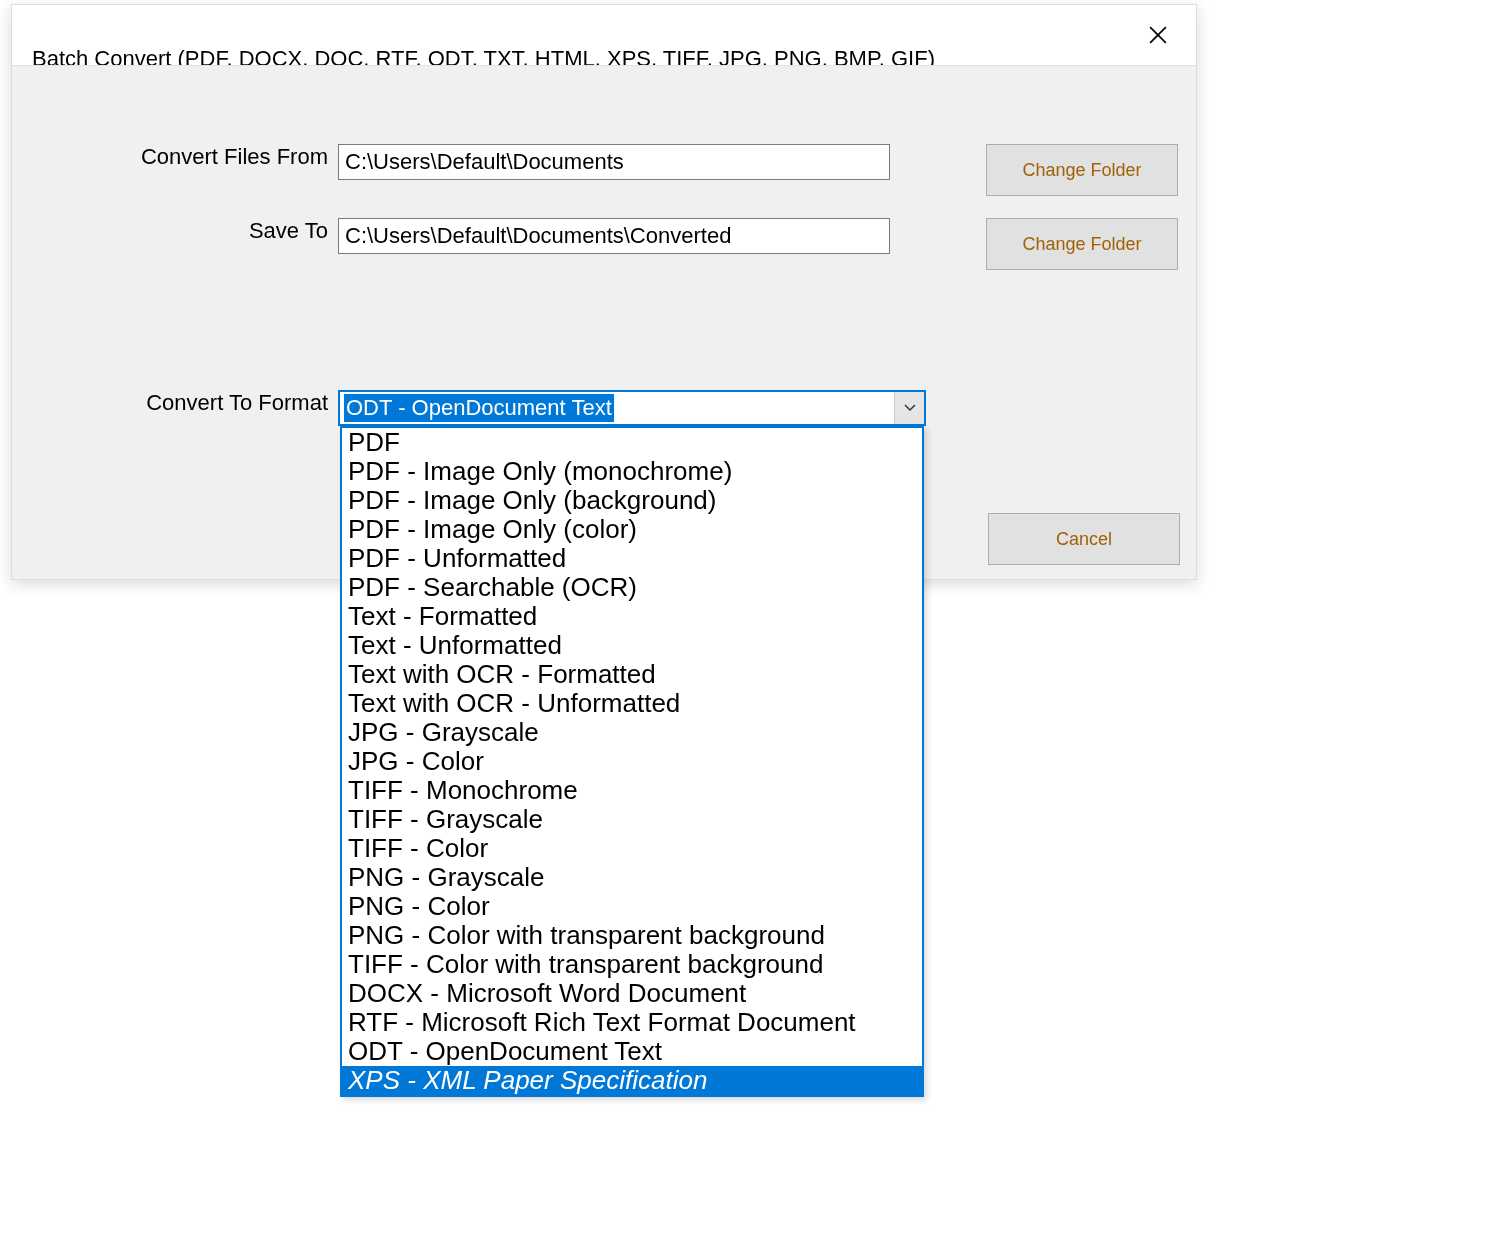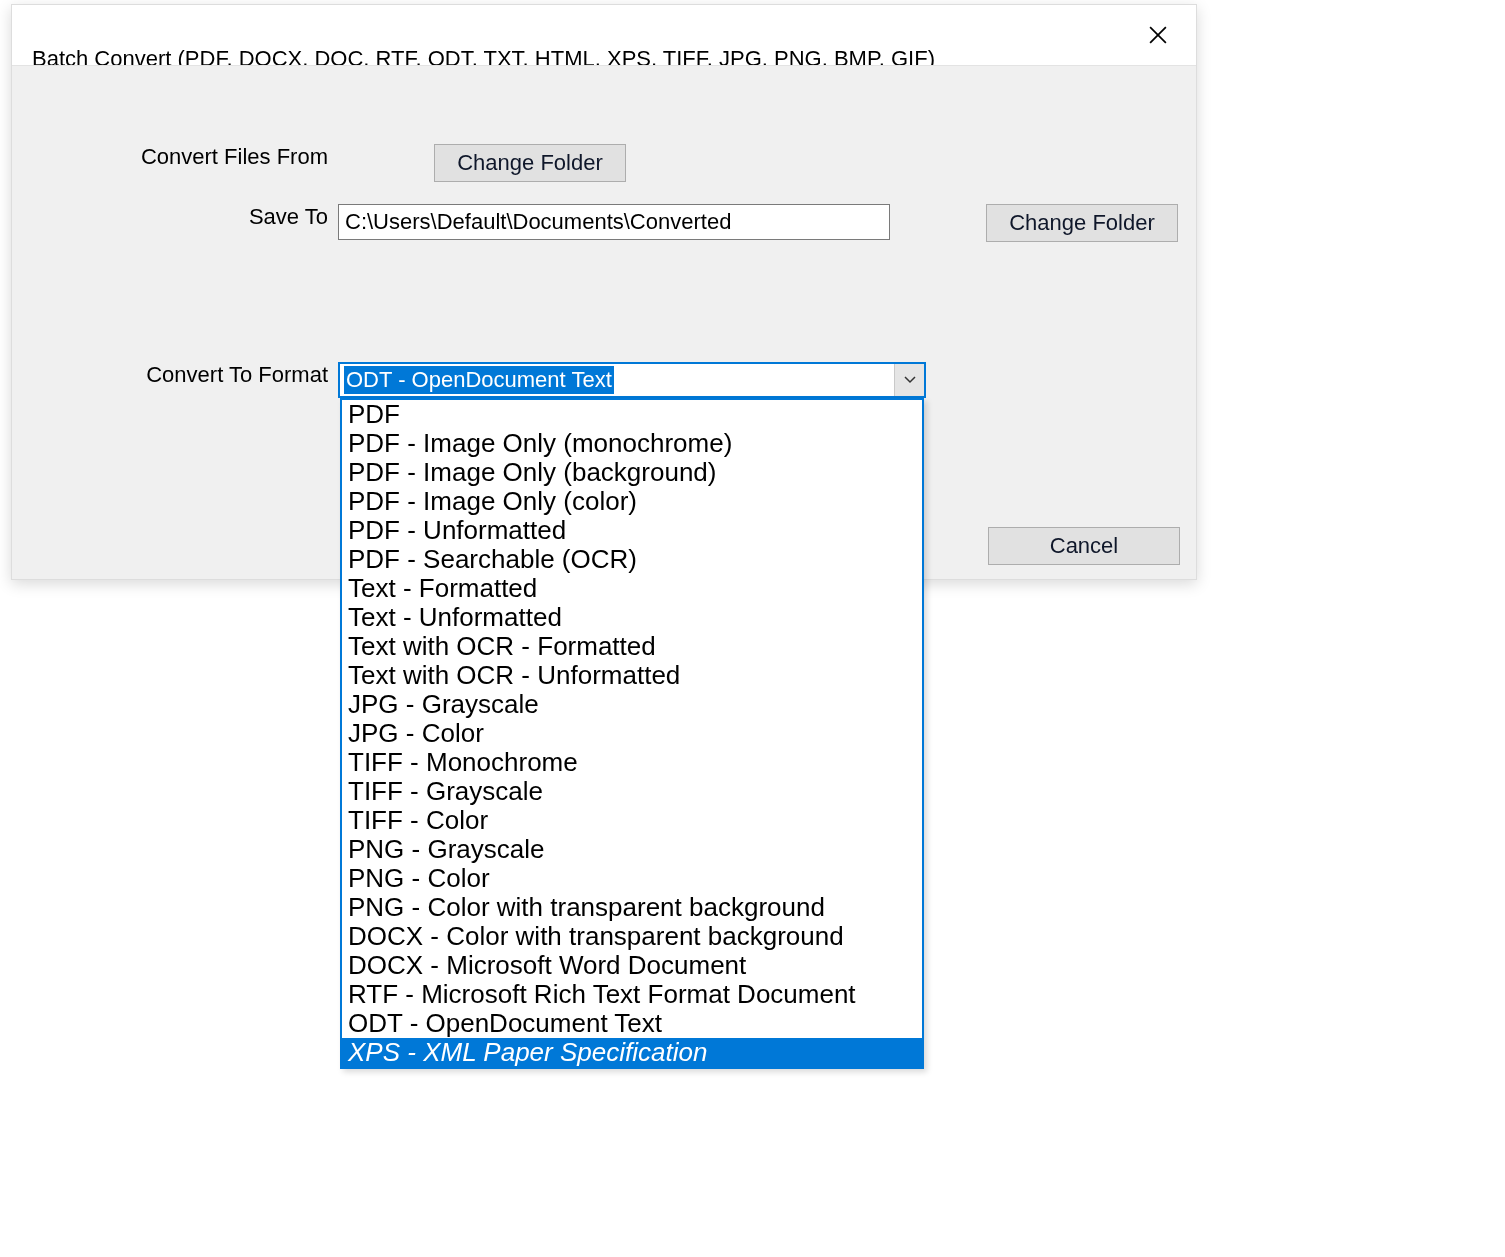--- a/index.html
+++ b/index.html
@@ -68,27 +68,27 @@
       flex: 0 0 552px;
       height: 36px;
       border: 1px solid #7a7a7a;
       background: #fff;
       font-size: 22px;
       padding: 3px 6px;
       font-family: inherit;
       color: #000;
     }
     .btn {
-      height: 38px;
+      height: 52px;
       min-width: 192px;
       background: #e1e1e1;
       border: 1px solid #adadad;
-      font-size: 22px;
+      font-size: 18px;
       font-family: inherit;
-      color: #0f172a;
+      color: #a16207;
       cursor: pointer;
       margin-left: 96px;
     }
     .section-gap { height: 98px; }
     .combo-wrap {
       position: relative;
       flex: 0 0 588px;
       height: 36px;
     }
     .combo {
@@ -166,20 +166,21 @@
         <line x1="1" y1="1" x2="15" y2="15" stroke="#000" stroke-width="1.5"></line>
         <line x1="15" y1="1" x2="1" y2="15" stroke="#000" stroke-width="1.5"></line>
       </svg>
     </div>
   </div>
 
   <div class="body">
 
     <div class="row">
       <div class="label">Convert Files From</div>
+      <input class="textinput" type="text" value="C:\Users\Default\Documents" style="">
       <button class="btn">Change Folder</button>
     </div>
 
     <div class="row">
       <div class="label">Save To</div>
       <input class="textinput" type="text" value="C:\Users\Default\Documents\Converted" style="">
       <button class="btn">Change Folder</button>
     </div>
 
     <div class="section-gap"></div>
@@ -209,21 +210,21 @@
             <div class="dropdown-item">Text with OCR - Formatted</div>
             <div class="dropdown-item">Text with OCR - Unformatted</div>
             <div class="dropdown-item">JPG - Grayscale</div>
             <div class="dropdown-item">JPG - Color</div>
             <div class="dropdown-item">TIFF - Monochrome</div>
             <div class="dropdown-item">TIFF - Grayscale</div>
             <div class="dropdown-item">TIFF - Color</div>
             <div class="dropdown-item">PNG - Grayscale</div>
             <div class="dropdown-item">PNG - Color</div>
             <div class="dropdown-item">PNG - Color with transparent background</div>
-            <div class="dropdown-item">DOCX - Color with transparent background</div>
+            <div class="dropdown-item">TIFF - Color with transparent background</div>
             <div class="dropdown-item">DOCX - Microsoft Word Document</div>
             <div class="dropdown-item">RTF - Microsoft Rich Text Format Document</div>
             <div class="dropdown-item">ODT - OpenDocument Text</div>
             <div class="dropdown-item highlighted">XPS - XML Paper Specification</div>
           </div>
       </div>
     </div>
 
     <div class="footer">
       <button class="btn">Cancel</button>

